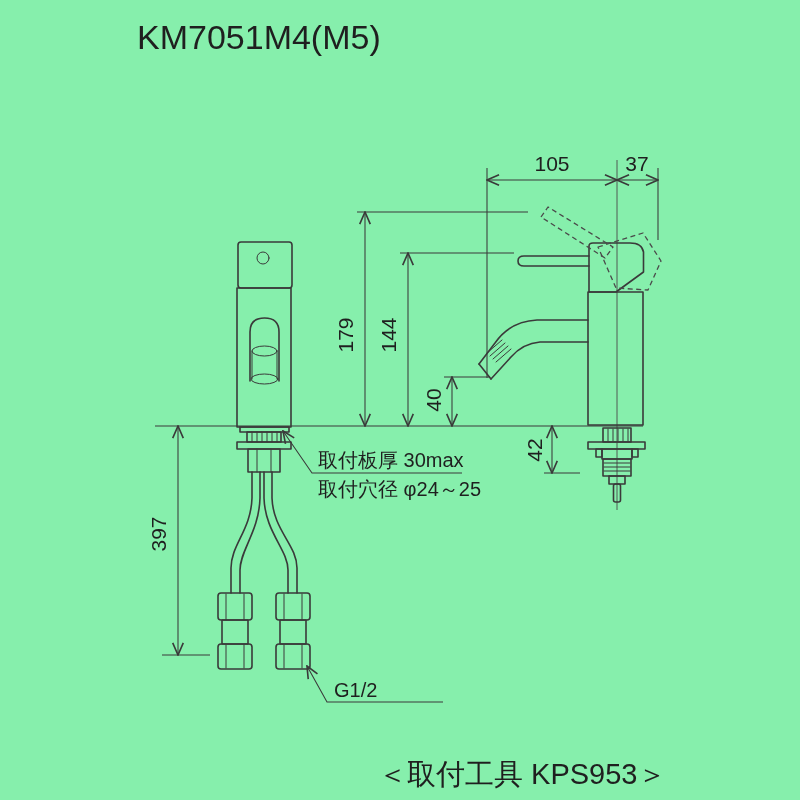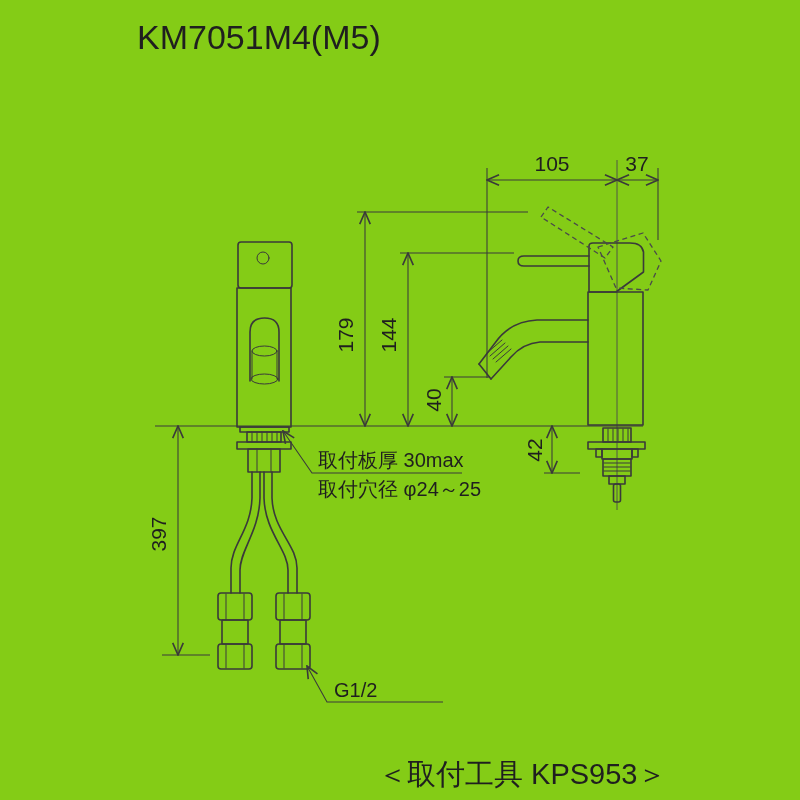--- a/index.html
+++ b/index.html
@@ -1,19 +1,19 @@
 <!DOCTYPE html>
 <html><head>
 <meta charset="utf-8">
 <style>
   html,body{margin:0;padding:0;background:#ffffff;}
   .page{
     position:relative;
     width:800px;height:800px;
-    background:#84cc16;
+    background:#86efac;
     font-family:"Liberation Sans", sans-serif;
     overflow:hidden;
   }
   svg{display:block;}
   .obj   {fill:none;stroke:#3a3a3a;stroke-width:1.6;stroke-linejoin:round;stroke-linecap:round;}
   .thin  {fill:none;stroke:#3a3a3a;stroke-width:1;stroke-linecap:round;}
   .dash  {fill:none;stroke:#4a4a4a;stroke-width:1.3;stroke-dasharray:5 3.5;stroke-linejoin:round;}
   .dim   {fill:none;stroke:#3a3a3a;stroke-width:1.05;}
   .ref   {fill:none;stroke:#3a3a3a;stroke-width:1.2;}
   .cline {fill:none;stroke:#4a4a4a;stroke-width:0.9;}

